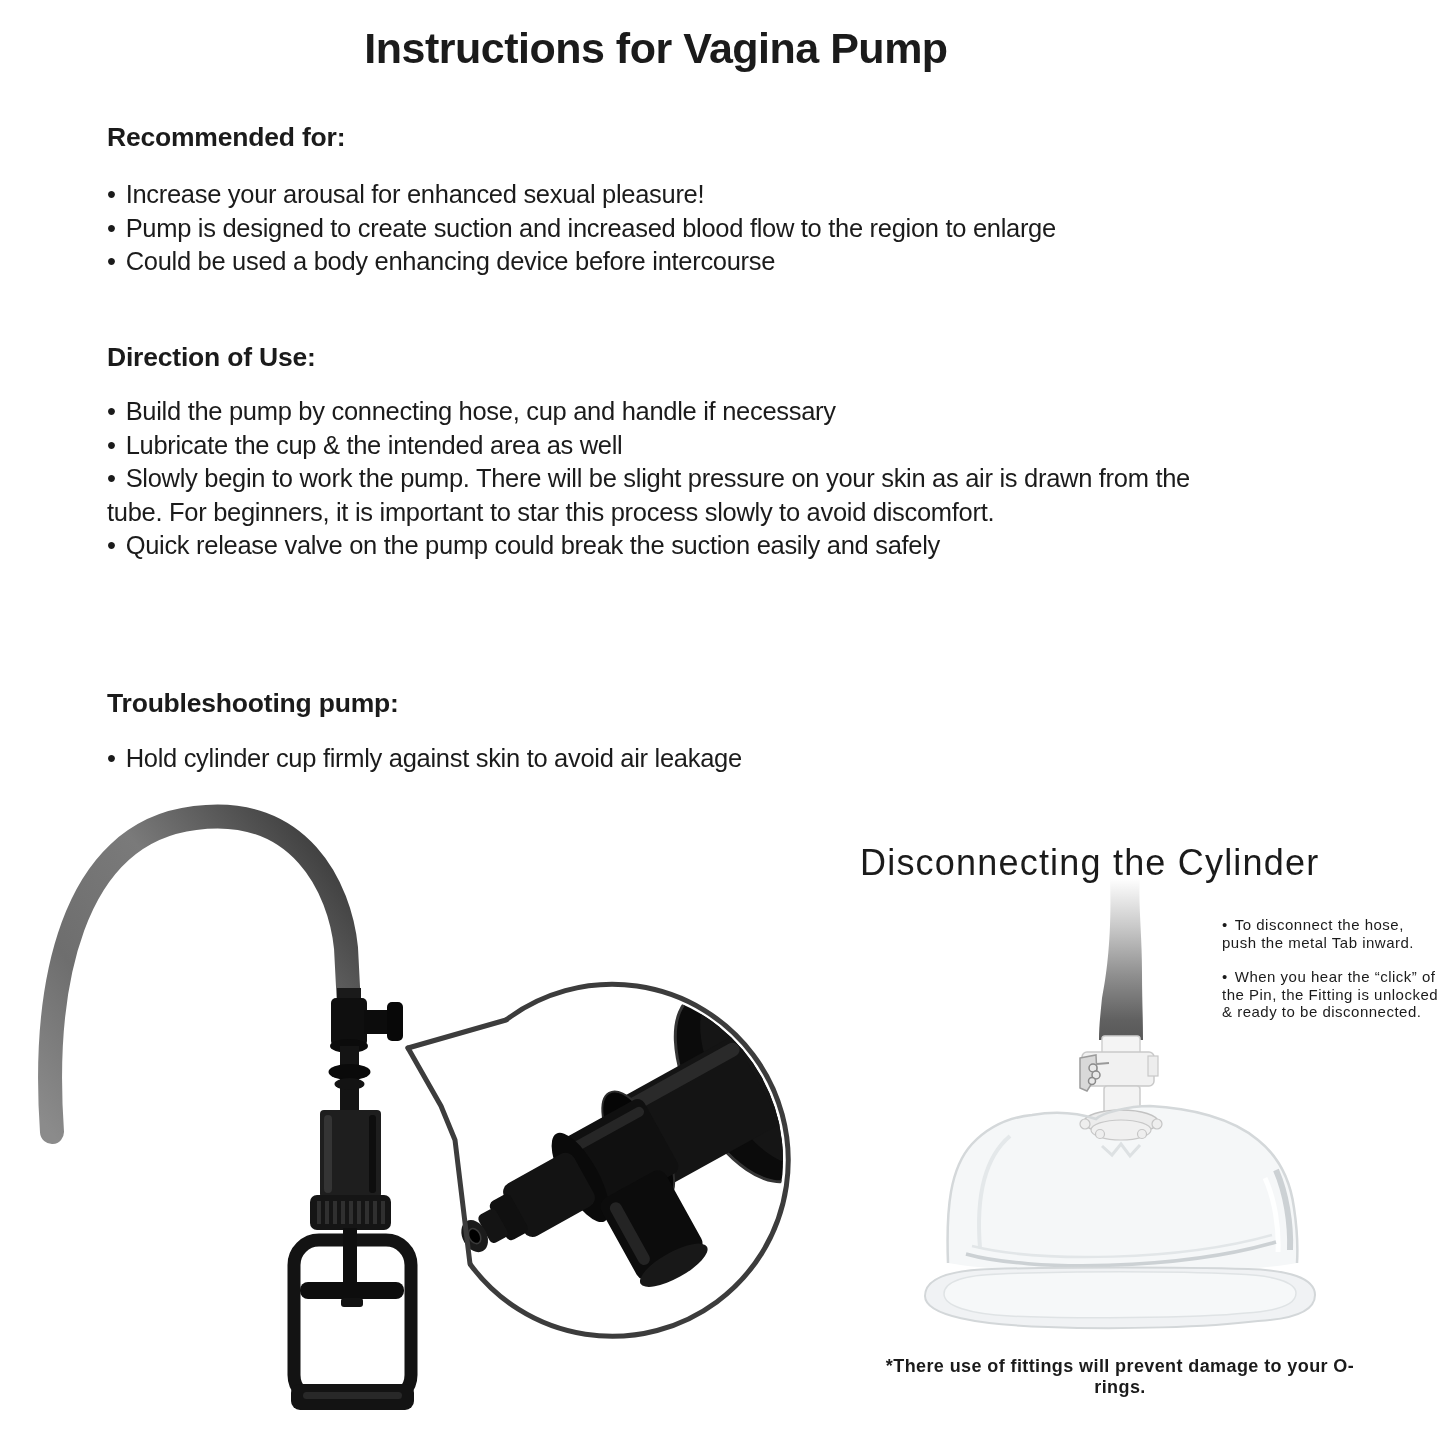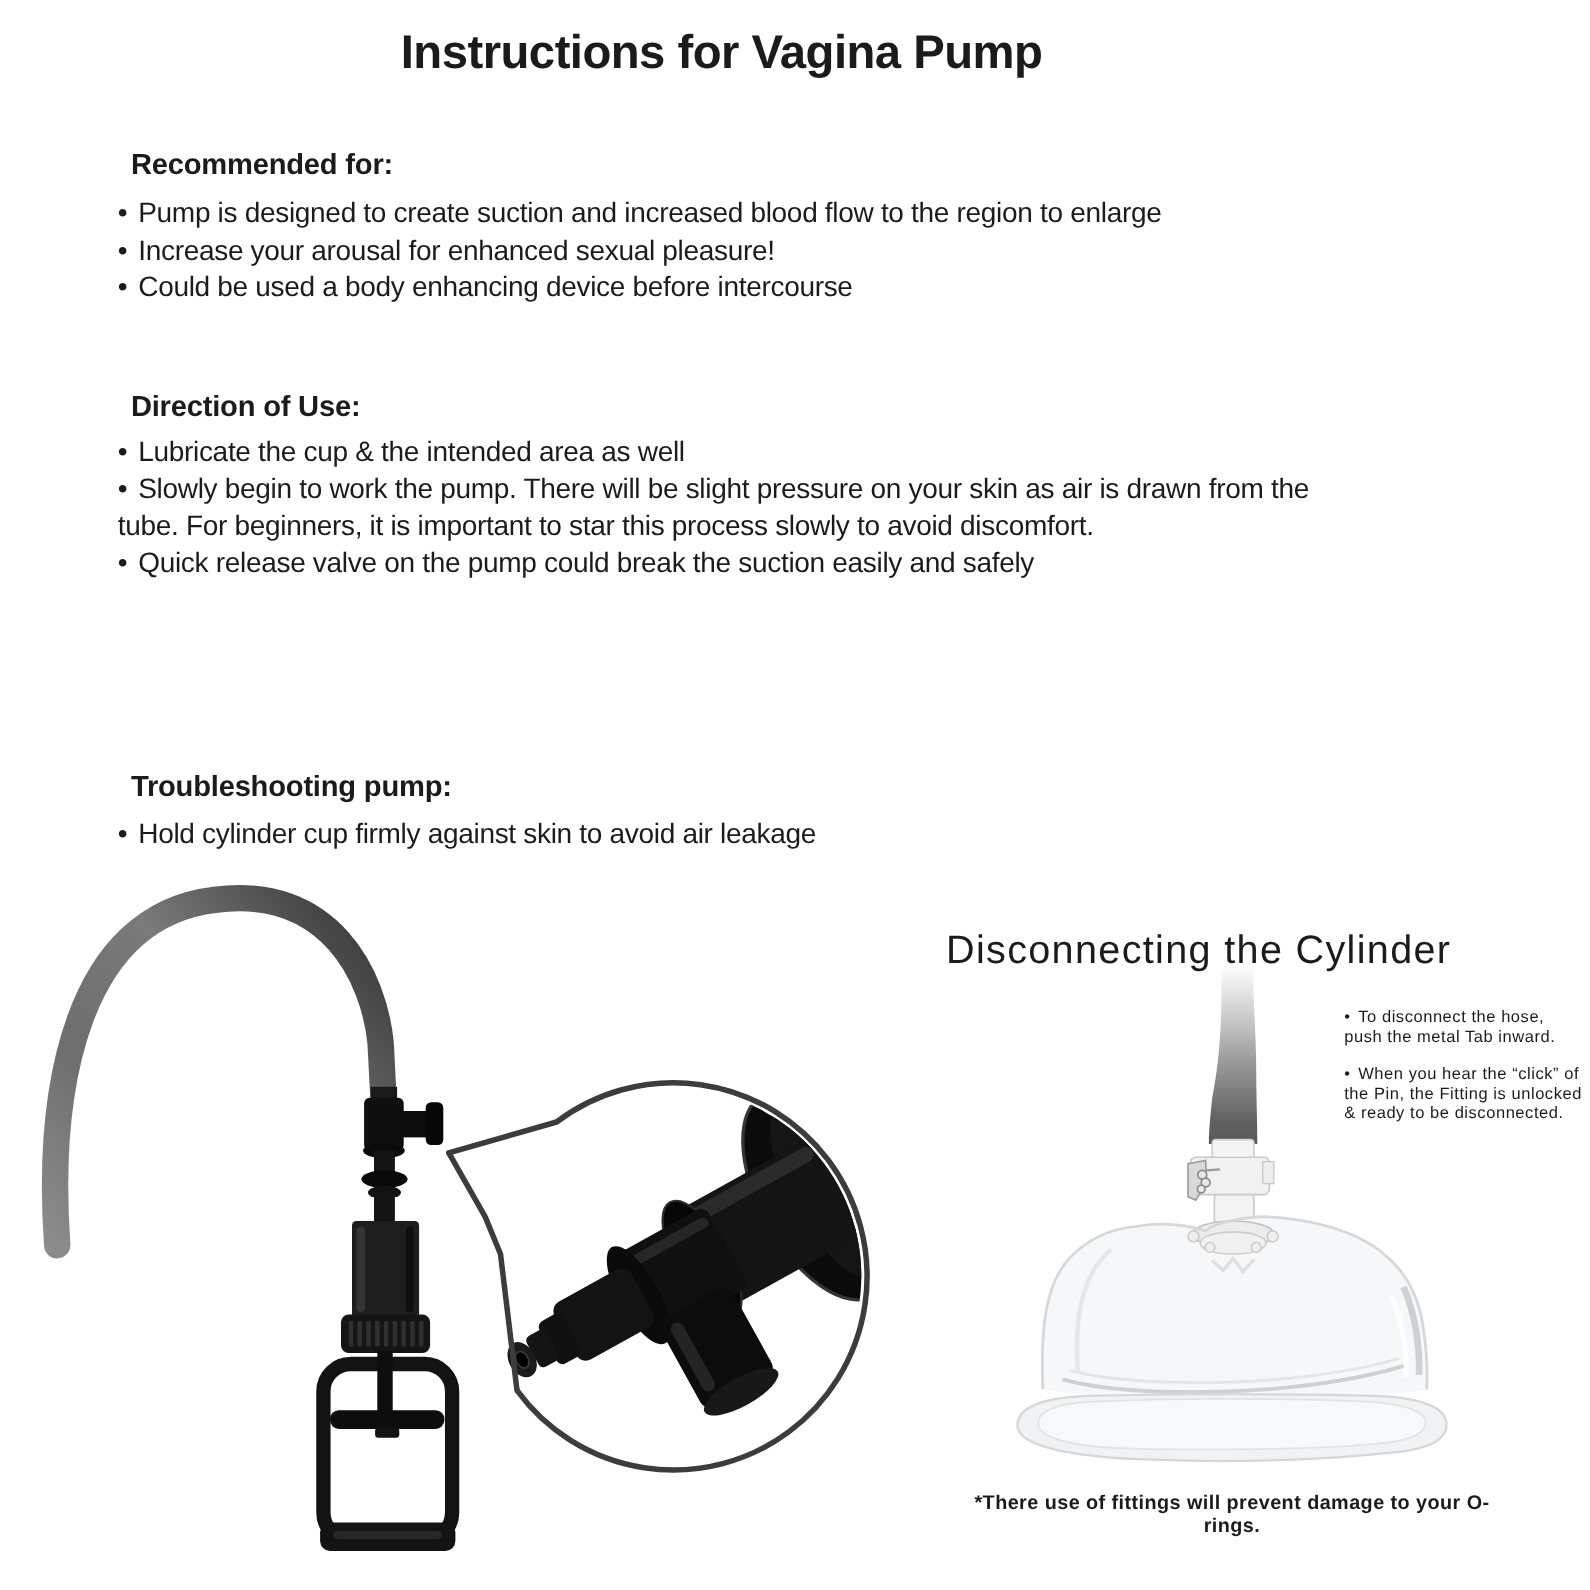--- a/index.html
+++ b/index.html
@@ -1,46 +1,47 @@
 <!DOCTYPE html>
 <html><head>
 <meta charset="utf-8">
 <style>
   html,body{margin:0;padding:0;background:#ffffff;}
   body{width:1445px;height:1445px;position:relative;overflow:hidden;
        font-family:"Liberation Sans","DejaVu Sans",sans-serif;color:#1b1b1b;}
   .abs{position:absolute;}
   h1.title{margin:0;top:24px;left:0;width:1312px;text-align:center;
        font-size:43px;font-weight:700;letter-spacing:-0.5px;}
-  h2.sec{margin:12px;left:107px;font-size:26.5px;font-weight:700;letter-spacing:-0.2px;}
+  h2.sec{margin:0;left:107px;font-size:26.5px;font-weight:700;letter-spacing:-0.2px;}
   .bullets{left:107px;width:1200px;font-size:25.5px;line-height:33.5px;letter-spacing:-0.3px;}
   .bl{white-space:pre-line;}
   .blt{margin-right:10px;}
   h2.cyl-title{margin:0;left:860px;top:842px;font-size:36px;font-weight:400;letter-spacing:1.2px;}
   .cyl-notes{left:1222px;top:916px;width:230px;font-size:15px;line-height:17.5px;letter-spacing:0.5px;}
   .cyl-notes .bl{margin:0 0 17px 0;}
   .cyl-notes .blt{margin-right:7px;}
   .footnote{left:880px;top:1356px;width:480px;text-align:center;
        font-size:18px;font-weight:700;letter-spacing:0.4px;}
   svg{display:block;}
 </style>
 </head>
 <body>
 
 <h1 class="abs title">Instructions for Vagina Pump</h1>
 
 <h2 class="abs sec" style="top:122px">Recommended for:</h2>
 <div class="abs bullets" style="top:178px">
+  <div class="bl"><span class="blt">•</span><span>Increase your arousal for enhanced sexual pleasure!</span></div>
   <div class="bl"><span class="blt">•</span><span>Pump is designed to create suction and increased blood flow to the region to enlarge</span></div>
-  <div class="bl"><span class="blt">•</span><span>Increase your arousal for enhanced sexual pleasure!</span></div>
   <div class="bl"><span class="blt">•</span><span>Could be used a body enhancing device before intercourse</span></div>
 </div>
 
 <h2 class="abs sec" style="top:342px">Direction of Use:</h2>
 <div class="abs bullets" style="top:395px">
+  <div class="bl"><span class="blt">•</span><span>Build the pump by connecting hose, cup and handle if necessary</span></div>
   <div class="bl"><span class="blt">•</span><span>Lubricate the cup &amp; the intended area as well</span></div>
   <div class="bl"><span class="blt">•</span><span>Slowly begin to work the pump. There will be slight pressure on your skin as air is drawn from the
 tube. For beginners, it is important to star this process slowly to avoid discomfort.</span></div>
   <div class="bl"><span class="blt">•</span><span>Quick release valve on the pump could break the suction easily and safely</span></div>
 </div>
 
 <h2 class="abs sec" style="top:688px">Troubleshooting pump:</h2>
 <div class="abs bullets" style="top:742px">
   <div class="bl"><span class="blt">•</span><span>Hold cylinder cup firmly against skin to avoid air leakage</span></div>
 </div>

